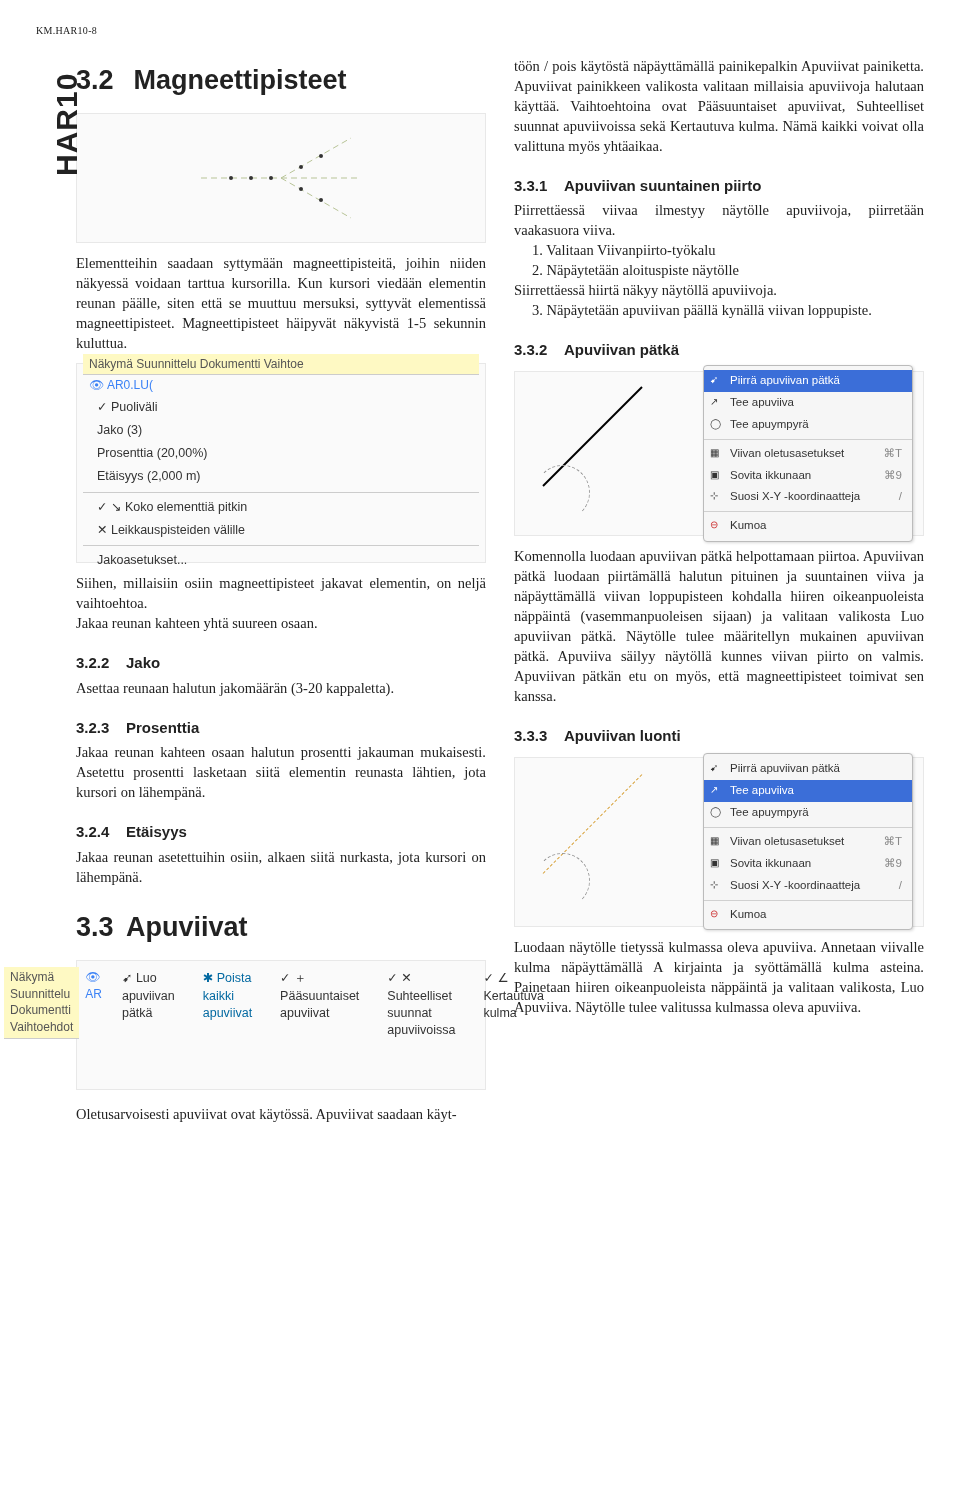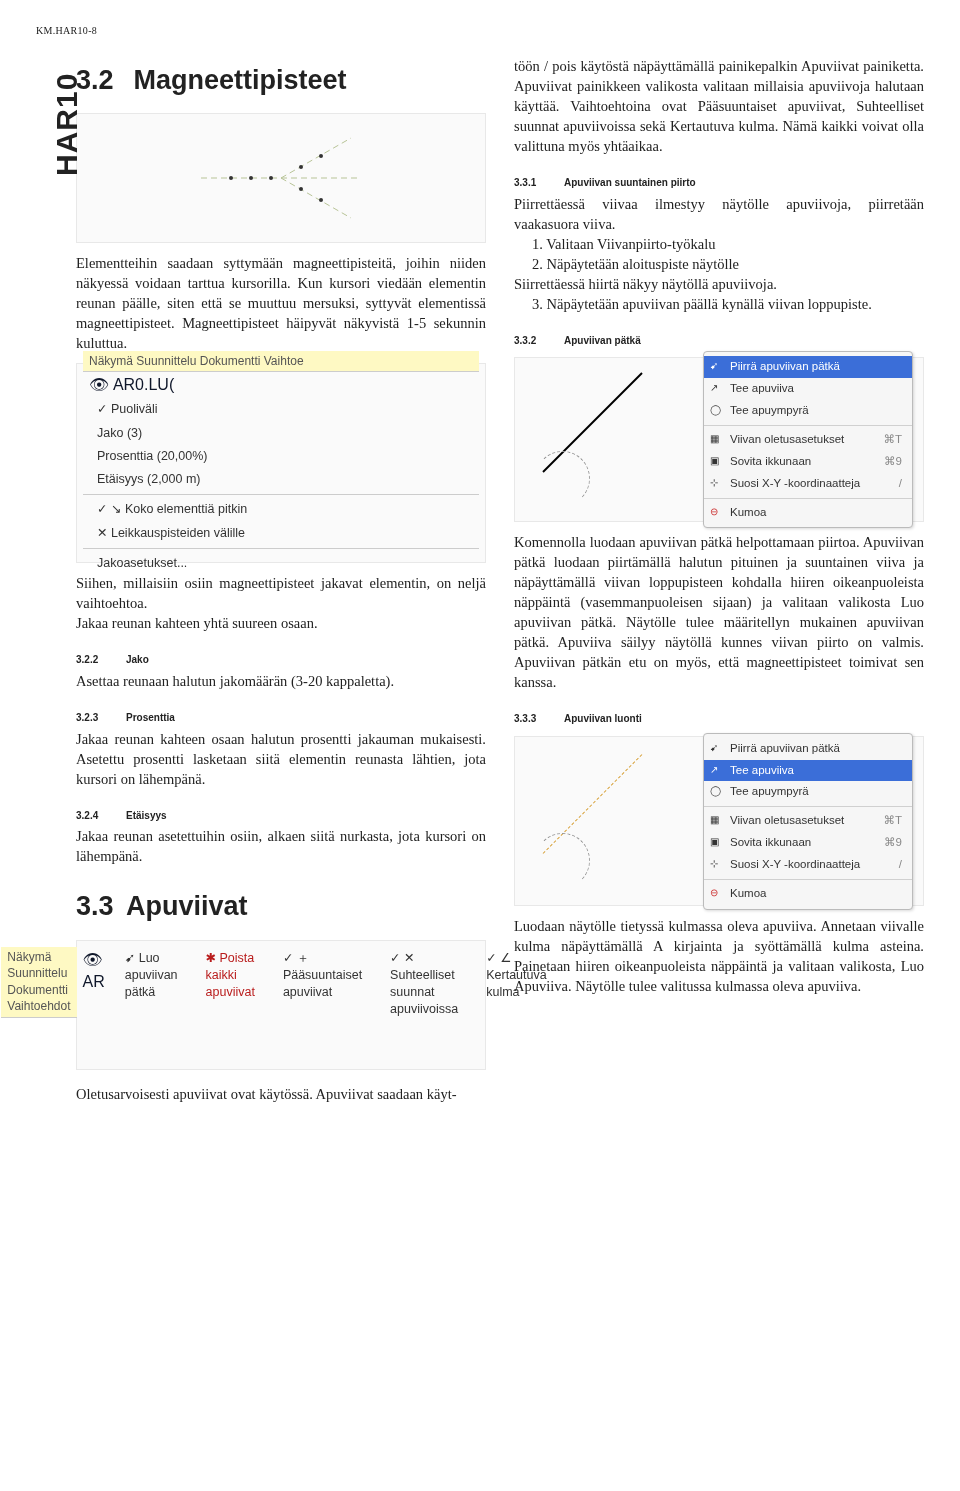--- a/index.html
+++ b/index.html
@@ -31,21 +31,21 @@
   h2.section {
     font-family: Arial, Helvetica, sans-serif;
     font-weight: bold;
     font-size: 27px;
     margin-bottom: 14px;
     margin-top: 6px;
   }
   h3.sub {
     font-family: Arial, Helvetica, sans-serif;
     font-weight: bold;
-    font-size: 10px;
+    font-size: 15px;
     margin-top: 20px;
     margin-bottom: 4px;
   }
   h2.section .num, h3.sub .num { display: inline-block; min-width: 50px; }
   p { text-align: justify; hyphens: auto; }
   .figure {
     background: #fafafa;
     border: 1px solid #e8e8e8;
     margin: 10px 0;
     display: flex;
@@ -65,21 +65,21 @@
   .ctx-left { flex:1; height:140px; position:relative; }
   .ctx-diag-line { position:absolute; left:18px; top:120px; width:140px; border-top:2px solid #000; transform:rotate(-45deg); transform-origin:left center;}
   .ctx-arc { position:absolute; left:10px; top:100px; width:55px; height:55px; border:1px dashed #999; border-radius:50%; border-bottom-color:transparent; border-left-color:transparent;}
   .ctx-menu { background:#f6f6f6; border:1px solid #bbb; border-radius:4px; padding:4px 0; width:210px; font-family:Arial,sans-serif; font-size:11.5px; box-shadow:1px 1px 3px rgba(0,0,0,0.15);}
   .ctx-item { padding:3px 10px 3px 26px; position:relative; color:#333;}
   .ctx-item.hl { background:#3b6ed8; color:#fff; }
   .ctx-item .sc { float:right; color:#888; }
   .ctx-item .ico { position:absolute; left:6px; top:3px; font-size:10px;}
   .ctx-sep { border-top:1px solid #d0d0d0; margin:3px 0;}
   svg.angle { width: 180px; height: 110px; }
-  .aro { font-family: Arial,sans-serif; font-size:16px; color:#0f172a; padding:2px 6px; }
+  .aro { font-family: Arial,sans-serif; font-size:12px; color:#3b82f6; padding:2px 6px; }
 </style>
 </head>
 <body>
 
 <div class="page-header">KM.HAR10-8</div>
 
 <div class="content">
   <div class="side-tab">HAR10</div>
 
   <div class="columns">
@@ -135,21 +135,21 @@
       <p>Jakaa reunan asetettuihin osiin, alkaen siitä nurkasta, jota kursori on lähempänä.</p>
 
       <h2 class="section" style="margin-top:22px;">
         <span class="num">3.3</span><span>Apuviivat</span>
       </h2>
 
       <div class="figure fig-menu2">
         <div class="menu-strip">Näkymä   Suunnittelu   Dokumentti   Vaihtoehdot</div>
         <div class="aro">👁 <span>AR</span></div>
         <div class="menu-row">➹ <span>Luo apuviivan pätkä</span></div>
-        <div class="menu-row" style="color:#b91c1c;">✱ <span>Poista kaikki apuviivat</span></div>
+        <div class="menu-row" style="color:#0369a1;">✱ <span>Poista kaikki apuviivat</span></div>
         <div class="menu-divider"></div>
         <div class="menu-row check">＋ <span>Pääsuuntaiset apuviivat</span></div>
         <div class="menu-row check">✕ <span>Suhteelliset suunnat apuviivoissa</span></div>
         <div class="menu-row check">∠ <span>Kertautuva kulma</span></div>
       </div>
 
       <p style="margin-top:14px;">Oletusarvoisesti apuviivat ovat käytössä. Apuviivat saadaan käyt-</p>
     </div>
 
     <div class="col">

